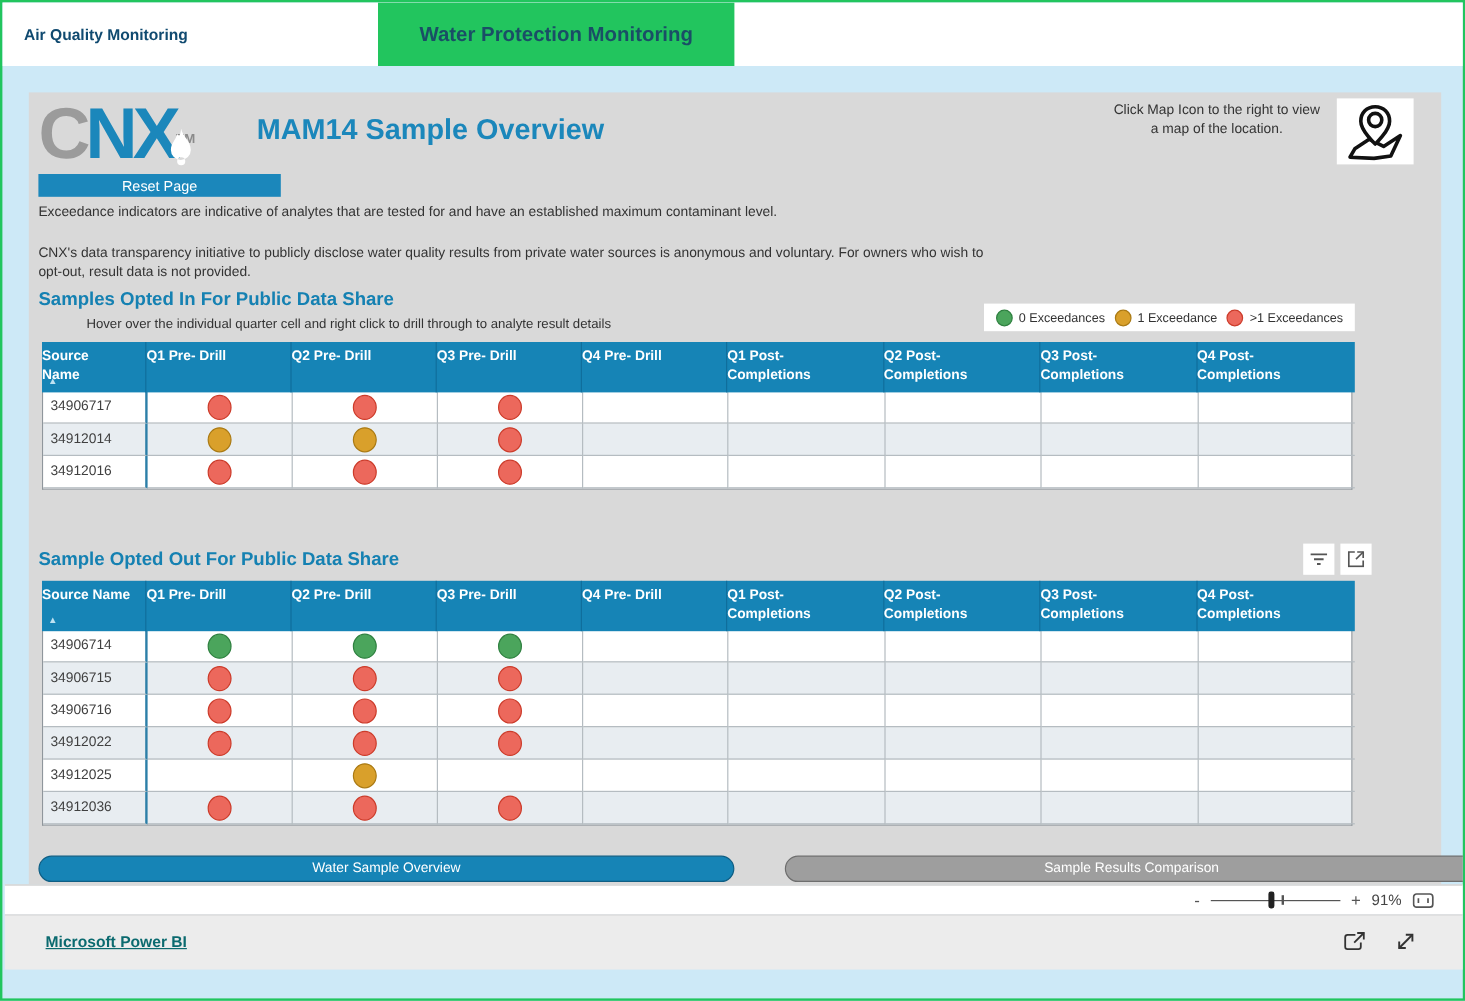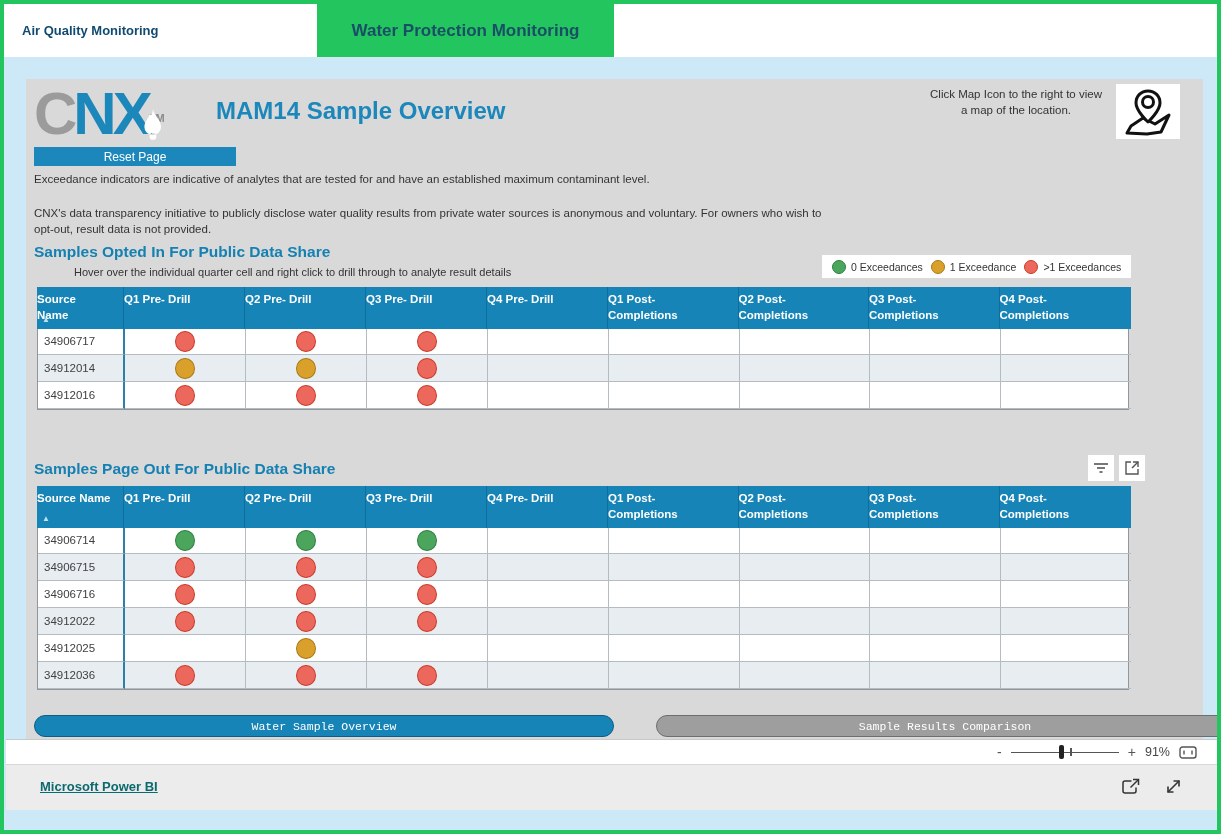--- a/index.html
+++ b/index.html
@@ -1,19 +1,19 @@
 <!DOCTYPE html>
 <html><head>
 <meta charset="utf-8">
 <style>
   * { margin:0; padding:0; box-sizing:border-box; }
   html,body { width:1221px; height:834px; }
   body { font-family:"Liberation Sans", sans-serif; background:#CDE9F7; position:relative; }
   .page { position:absolute; inset:0; width:1221px; height:834px; background:#CDE9F7;
-          border:4px solid #22c55e; overflow:hidden; }
+          border:2px solid #22c55e; overflow:hidden; }
 
   
   .tabbar { position:absolute; left:0; top:0; width:1217px; height:53px; background:#ffffff; }
   .tab-inactive { position:absolute; left:18px; top:0; height:53px; display:flex; align-items:center;
                   font-size:13px; font-weight:bold; color:#104A70; cursor:pointer; }
   .tab-active { position:absolute; left:313px; top:0; width:297px; height:53px; background:#22c55e;
                 display:flex; align-items:center; justify-content:center;
                 font-size:17px; font-weight:bold; color:#1A4E66; cursor:pointer; }
 
   
@@ -65,21 +65,21 @@
   .td:last-child { border-right:none; }
   .td.src { justify-content:flex-start; padding-left:6px; font-size:11.5px; color:#404040;
             border-right:2px solid #2C7FA8; }
   .dot { width:20px; height:21px; border-radius:50%; }
 
   .visual-icons { position:absolute; top:376px; display:flex; gap:5px; }
   .vbtn { width:26px; height:26px; background:#fff; display:flex; align-items:center; justify-content:center; cursor:pointer; }
 
   
   .pill { position:absolute; top:636px; height:22px; border-radius:11px; display:flex; align-items:center;
-          justify-content:center; font-size:11.5px; color:#fff; cursor:pointer;font-family:Liberation Mono, monospace; }
+          justify-content:center; font-size:11.5px; color:#fff; cursor:pointer; }
   .pill-active   { left:8px;  width:580px; background:#1684B6; border:1px solid #0E5E84; }
   .pill-inactive { left:630px; width:578px; background:#9E9E9E; border:1px solid #6E6E6E; color:#fff; }
 
   
   .zoomstrip { position:absolute; left:2px; top:735px; width:1215px; height:25px; background:#fff;
                border-top:1px solid #c8c8c8; display:flex; align-items:center; justify-content:flex-end;
                gap:9px; padding-right:24px; font-size:13px; color:#444; }
   .z-minus,.z-plus { cursor:pointer; font-size:14px; color:#555; }
   .z-track { position:relative; width:108px; height:14px; cursor:pointer; }
   .z-line { position:absolute; left:0; right:0; top:6.5px; height:1.5px; background:#555; }
@@ -237,21 +237,21 @@
             <span class="dot" style="background: rgb(236, 104, 92); border: 1.5px solid rgb(204, 59, 42);"></span>
           </div>
           <div class="td"></div>
           <div class="td"></div>
           <div class="td"></div>
           <div class="td"></div>
           <div class="td"></div>
         </div>
       </div>
 
-    <div class="sec-title" style="left:8px; top:381px;">Samples Page Out For Public Data Share</div>
+    <div class="sec-title" style="left:8px; top:381px;">Sample Opted Out For Public Data Share</div>
 
     <div class="visual-icons" style="left:1062px;">
       <div class="vbtn">
         <svg width="14" height="12" viewBox="0 0 14 12">
           <g stroke="#555" stroke-width="1.6">
             <line x1="0" y1="2" x2="14" y2="2"></line>
             <line x1="3" y1="6" x2="11" y2="6"></line>
             <line x1="5.5" y1="10" x2="8.5" y2="10"></line>
           </g>
         </svg>

